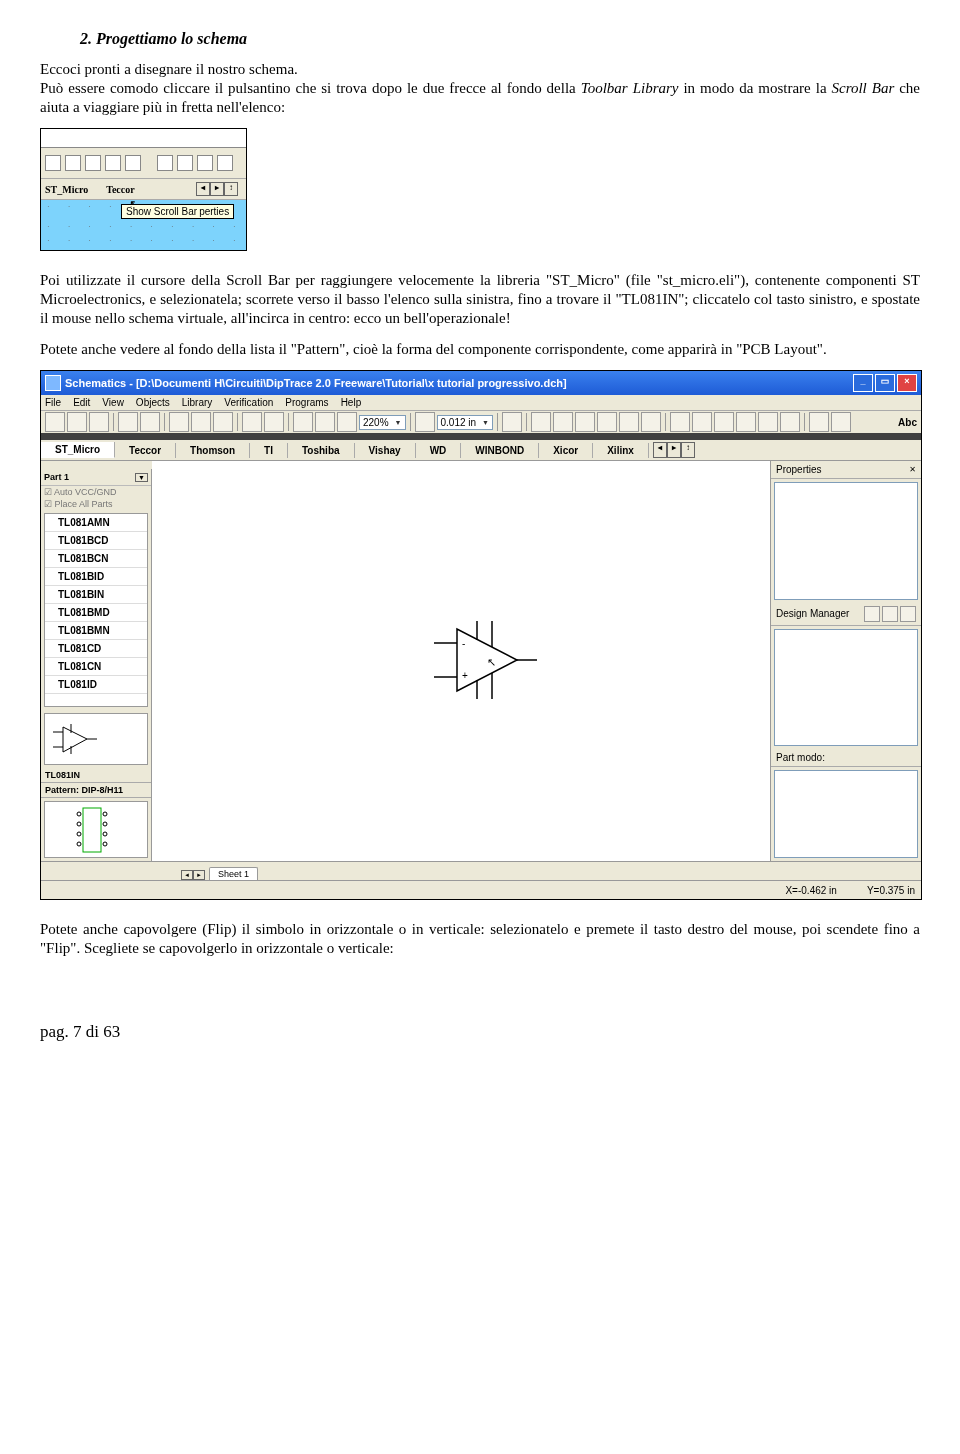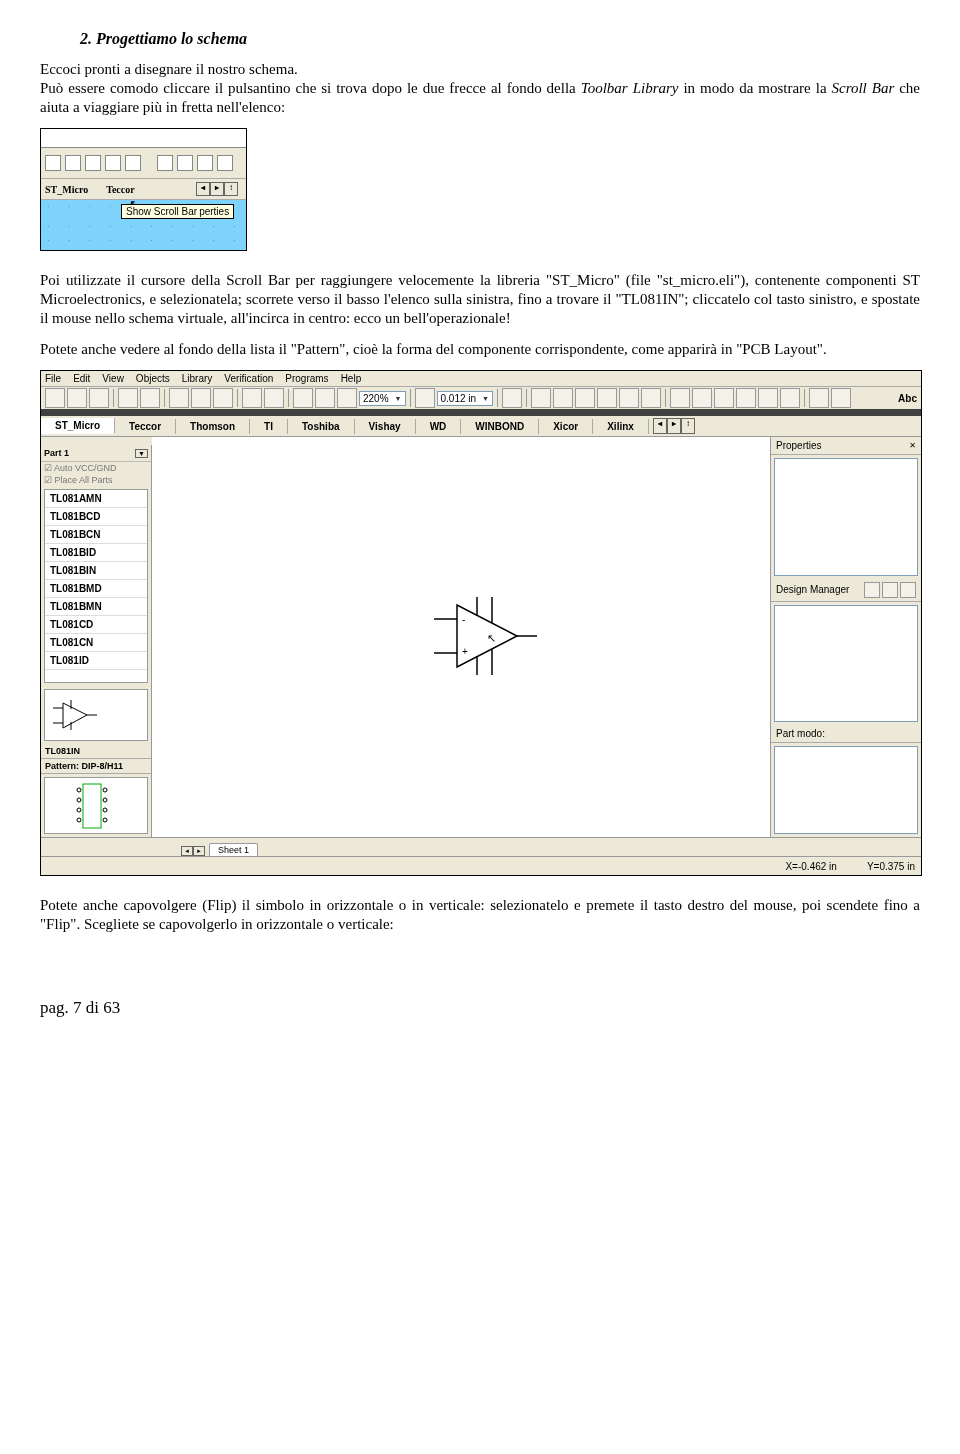--- a/index.html
+++ b/index.html
@@ -218,21 +218,21 @@
   .ss2 .partlist {
     border: 1px solid #999;
     background: #fff;
     margin: 3px;
     font-size: 10px;
     font-weight: bold;
     flex: 1;
     overflow: hidden;
   }
   .ss2 .part-item {
-    padding: 3px 5px;
+    padding: 3px 13px;
     border-bottom: 1px solid #ddd;
     cursor: pointer;
   }
   .ss2 .preview {
     border: 1px solid #999;
     background: #fff;
     margin: 3px;
     height: 50px;
     position: relative;
   }
@@ -360,20 +360,29 @@
     <div class="dots-row" style="position:absolute;top:36px;">· · · · · · · · · ·</div>
   </div>
 </div>
 
 <p>Poi utilizzate il cursore della Scroll Bar per raggiungere velocemente la libreria "ST_Micro" (file "st_micro.eli"), contenente componenti ST Microelectronics, e selezionatela; scorrete verso il basso l'elenco sulla sinistra, fino a trovare il "TL081IN"; cliccatelo col tasto sinistro, e spostate il mouse nello schema virtuale, all'incirca in centro: ecco un bell'operazionale!</p>
 <p>
   <span>Potete anche vedere al fondo della lista il "Pattern", cioè la forma del componente corrispondente, come apparirà in "PCB Layout".</span><br>
 </p>
 
 <div class="screenshot ss2">
+  <div class="titlebar">
+    <div class="icon"></div>
+    <span>Schematics - [D:\Documenti H\Circuiti\DipTrace 2.0 Freeware\Tutorial\x tutorial progressivo.dch]</span>
+    <div class="win-btns">
+      <div class="win-btn">_</div>
+      <div class="win-btn">▭</div>
+      <div class="win-btn close">×</div>
+    </div>
+  </div>
   <div class="menubar">
     <span>File</span>
     <span>Edit</span>
     <span>View</span>
     <span>Objects</span>
     <span>Library</span>
     <span>Verification</span>
     <span>Programs</span>
     <span>Help</span>
   </div>

